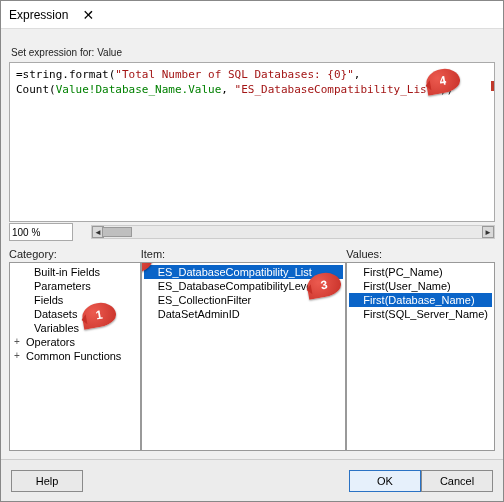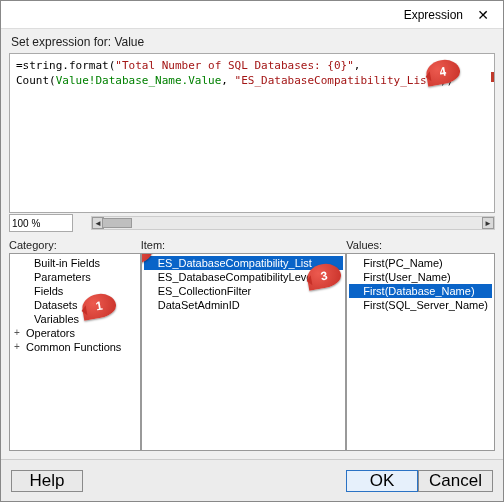--- a/index.html
+++ b/index.html
@@ -18,32 +18,32 @@
     display: flex;
     flex-direction: column;
     background: #f0f0f0;
   }
   .titlebar {
     height: 28px;
     background: #fff;
     border-bottom: 1px solid #ddd;
     display: flex;
     align-items: center;
-    justify-content: flex-end;
+    justify-content: flex-start;
     padding: 0 0 0 8px;
   }
   .titlebar .title { font-size: 12px; }
   .titlebar .close {
     width: 40px; height: 28px;
     display: flex; align-items: center; justify-content: center;
     font-size: 14px;
   }
   .subheader {
-    padding: 6px 10px 2px 10px;
-    font-size: 12px;
+    padding: 18px 10px 2px 10px;
+    font-size: 10px;
     color: #222;
   }
   .editor-area {
     margin: 2px 8px 0 8px;
     background: #fff;
     border: 1px solid #aaa;
     height: 160px;
     position: relative;
     font-family: Consolas, monospace;
     font-size: 11px;
@@ -129,21 +129,21 @@
     display: flex;
     align-items: center;
     justify-content: space-between;
     padding: 0 10px;
     background: #ececec;
   }
   .btn {
     min-width: 72px; height: 22px;
     border: 1px solid #8a8a8a;
     background: #e9e9e9;
-    font-size: 17px;
+    font-size: 11px;
     padding: 0 10px;
   }
   .btn.primary { border: 1px solid #2a72c4; background: #e6f0fb; }
   .btn-group { display: flex; gap: 0; }
 
   
   .marker {
     position: absolute;
     width: 34px; height: 24px;
     background: radial-gradient(circle at 35% 35%, #ec5a4f, #c62f27);

